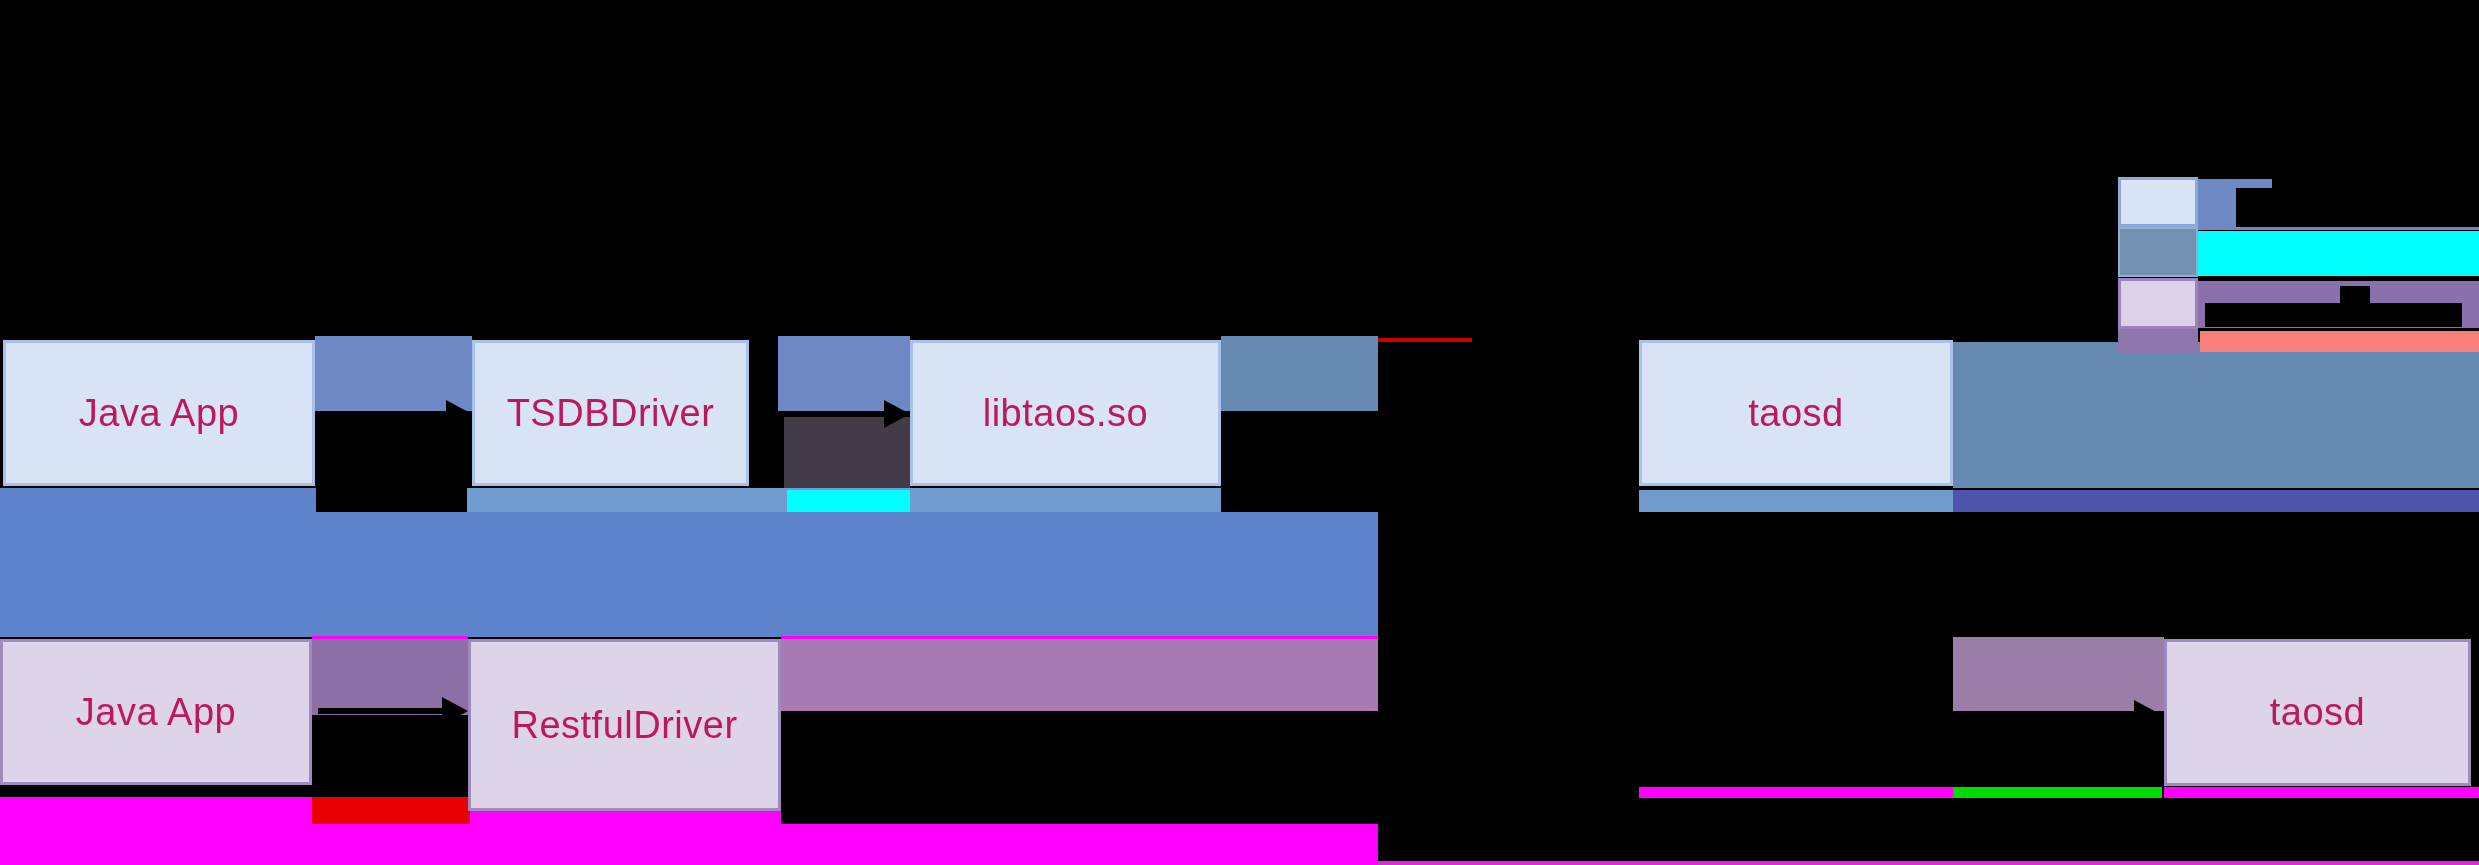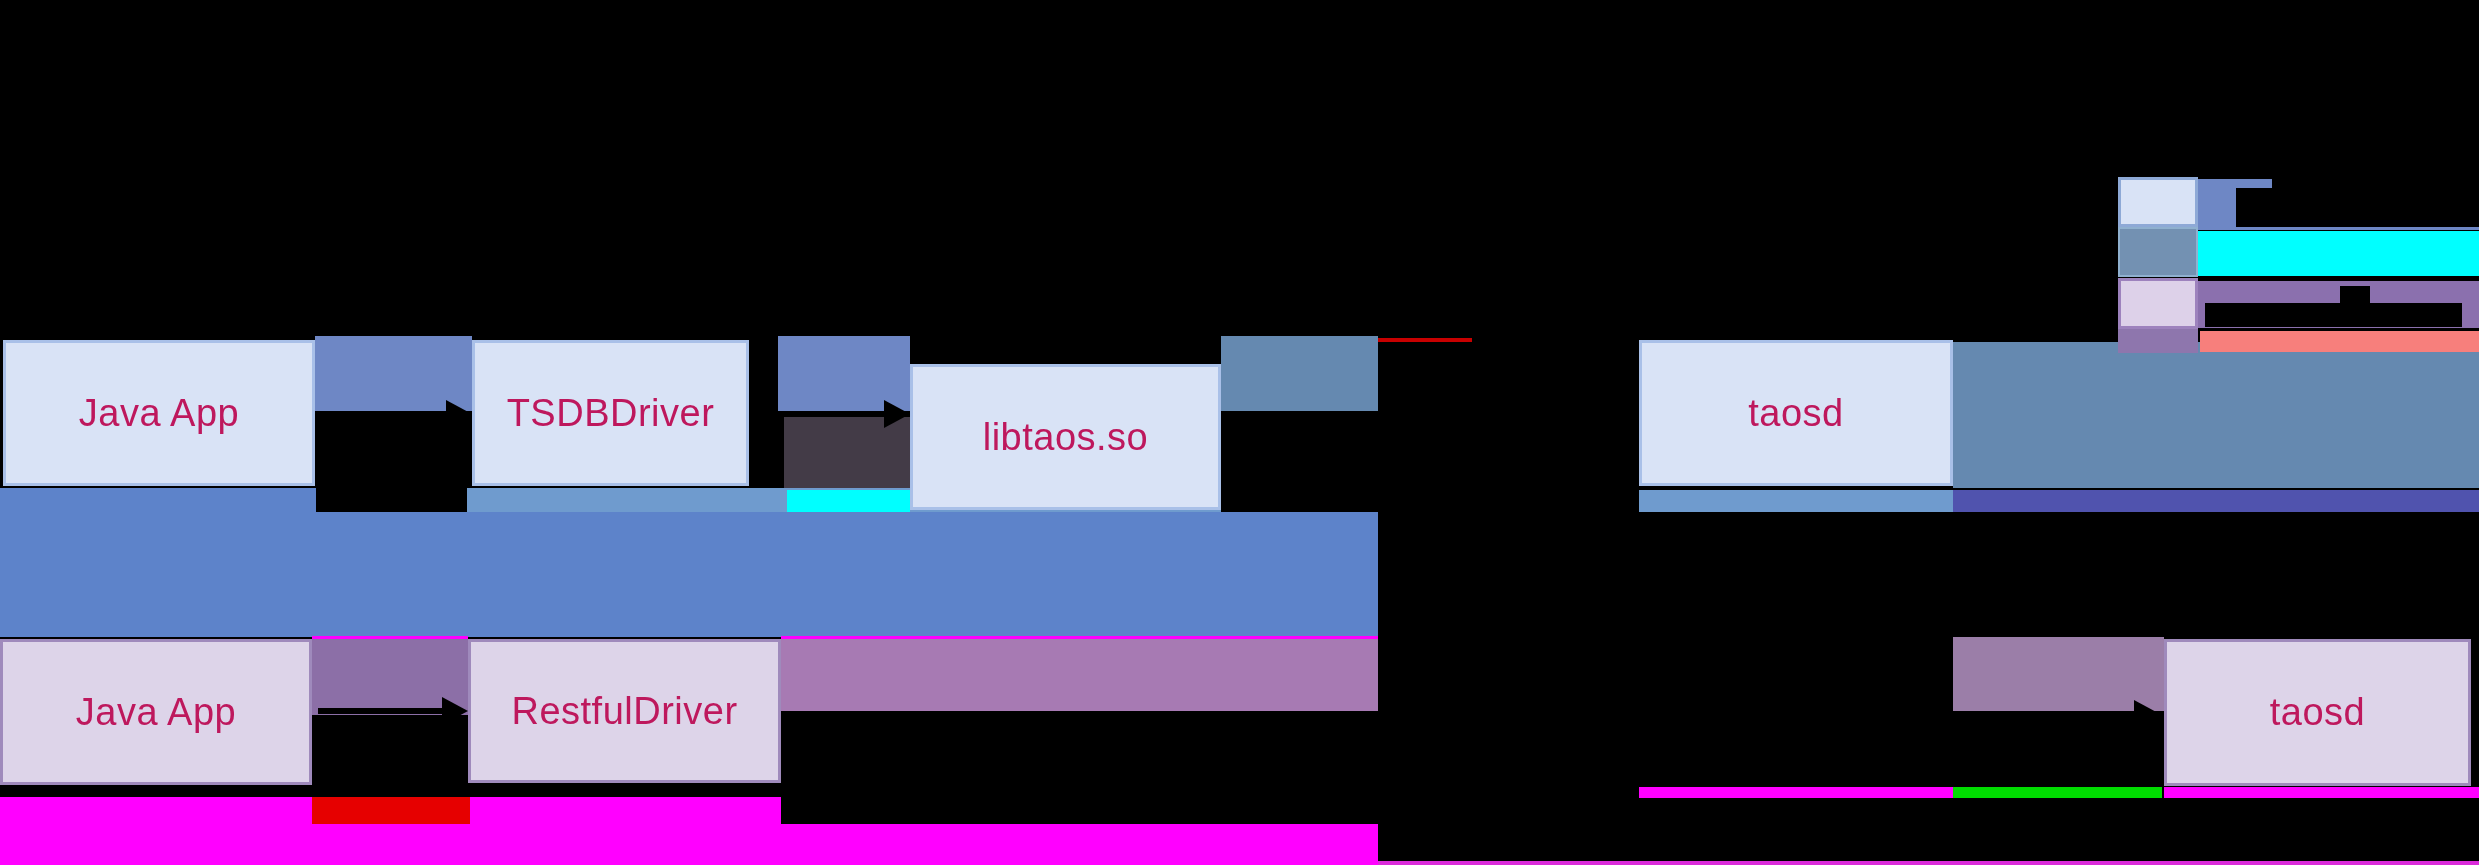--- a/index.html
+++ b/index.html
@@ -74,30 +74,30 @@
   <div class="arrow-head" style="left:1613px;top:700px;"></div>
   <div class="arrow-line" style="left:1955px;top:711px;width:179px;"></div>
   <div class="arrow-head" style="left:2134px;top:700px;"></div>
 
   <div class="node node-blue" style="left:3px;top:340px;width:312px;height:146px;">
     <span>Java App</span>
   </div>
   <div class="node node-blue" style="left:472px;top:340px;width:277px;height:146px;">
     <span>TSDBDriver</span>
   </div>
-  <div class="node node-blue" style="left:910px;top:340px;width:311px;height:146px;margin-top:24px;">
+  <div class="node node-blue" style="left:910px;top:340px;width:311px;height:146px;">
     <span>libtaos.so</span>
   </div>
   <div class="node node-blue" style="left:1639px;top:340px;width:314px;height:146px;">
     <span>taosd</span>
   </div>
 
   <div class="node node-purple" style="left:0;top:639px;width:312px;height:146px;">
     <span>Java App</span>
   </div>
-  <div class="node node-purple" style="left:468px;top:639px;width:313px;height:144px;">
+  <div class="node node-purple" style="left:468px;top:639px;width:313px;height:172px;">
     <span>RestfulDriver</span>
   </div>
   <div class="node node-purple" style="left:2164px;top:639px;width:307px;height:147px;">
     <span>taosd</span>
   </div>
 
 </div>
 
 </body></html>

